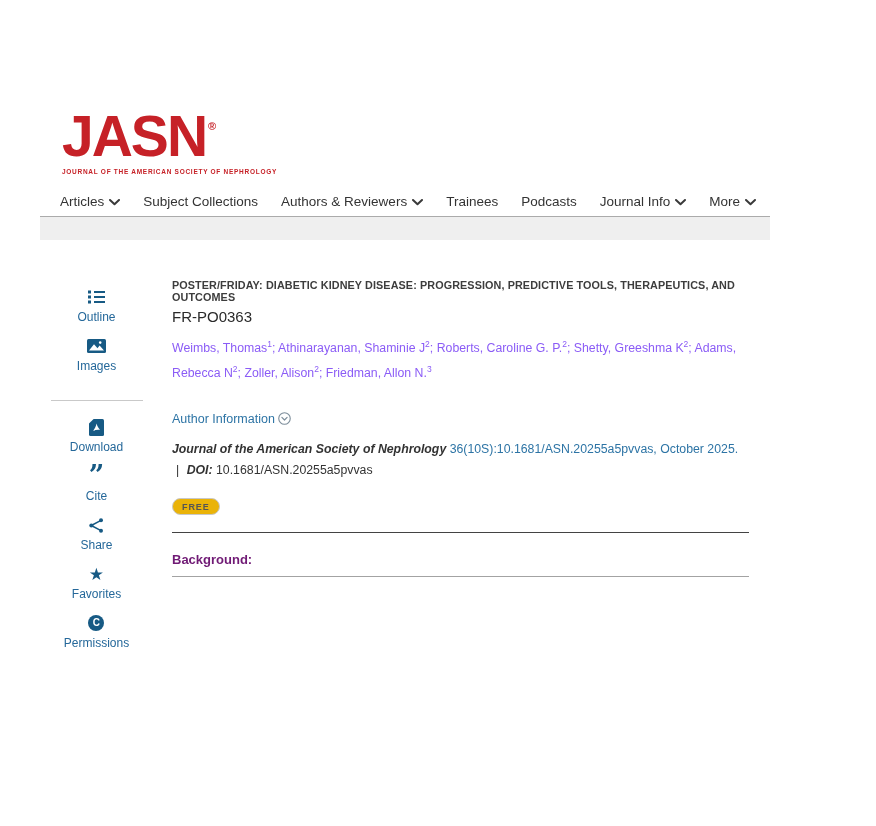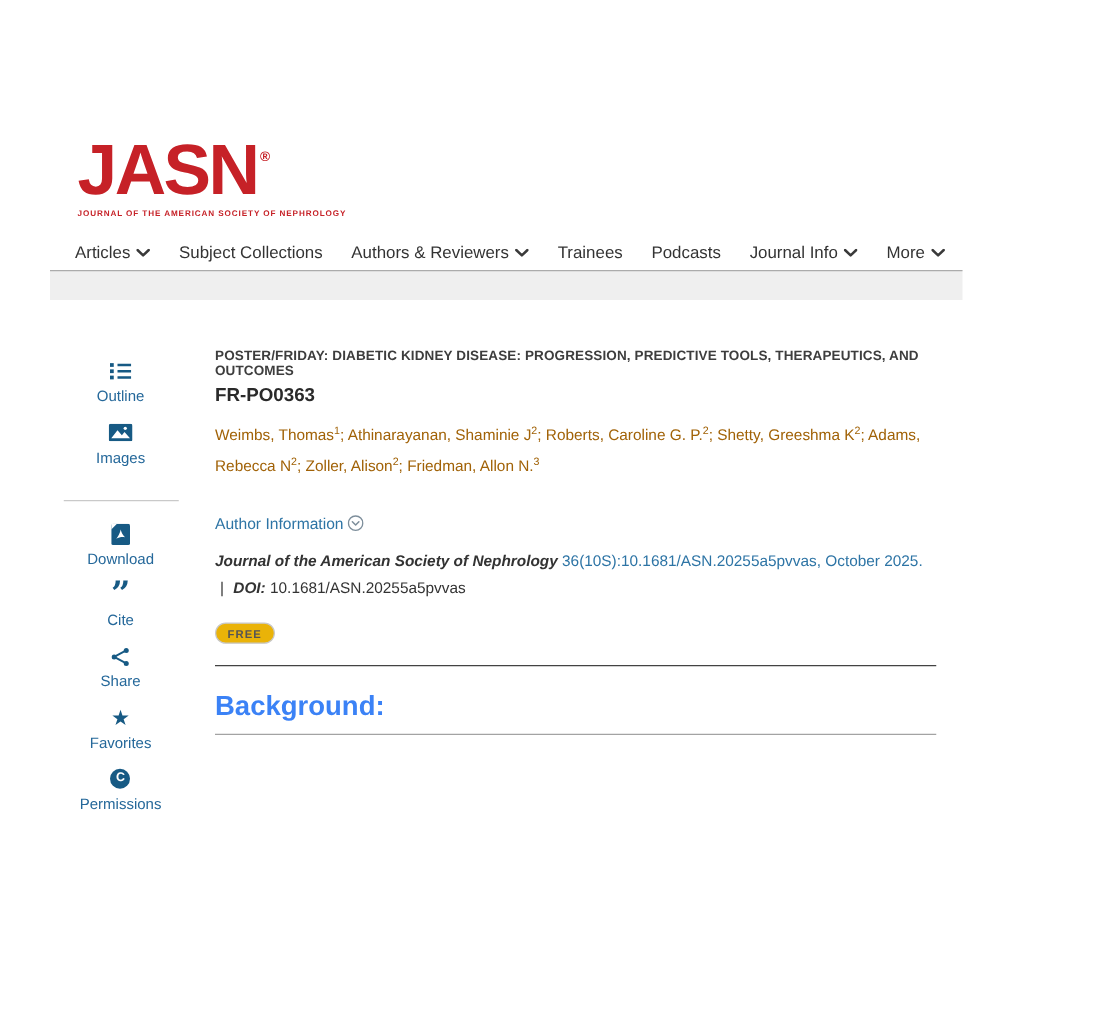--- a/index.html
+++ b/index.html
@@ -24,33 +24,33 @@
   .side-icon{height:18px;display:flex;align-items:center;justify-content:center;color:#175a84;}
   .side-label{font-size:12px;color:#25689a;margin-top:3px;}
   .side-divider{width:92px;border-top:1px solid #c9c9c9;margin:14px 0 17px 0;align-self:center;}
   .quote-glyph{font-size:27px;font-weight:700;line-height:14px;color:#175a84;font-family:"DejaVu Serif","Liberation Serif",serif;}
   .star-glyph{font-size:17px;line-height:17px;color:#175a84;}
   .copyright-circle{width:16px;height:16px;border-radius:50%;background:#175a84;color:#fff;font-size:10px;font-weight:700;line-height:16px;text-align:center;}
   
   .content{position:absolute;left:172px;top:279px;width:577px;}
   .category{font-size:10.8px;font-weight:700;color:#3d3d3d;letter-spacing:0.1px;}
   .title{font-size:21px;font-weight:700;color:#2a2a2a;line-height:29px;margin-top:10px;letter-spacing:-0.1px;}
-  .article-id{font-size:15px;font-weight:700;color:#2a2a2a;margin-top:5px;}
-  .authors{font-size:12.3px;color:#a16207;line-height:21px;margin-top:9px;}
+  .article-id{font-size:15px;font-weight:400;color:#2a2a2a;margin-top:5px;}
+  .authors{font-size:12.3px;color:#8b5cf6;line-height:21px;margin-top:9px;}
   .authors sup{font-size:8.5px;}
   .author-info{margin-top:25px;font-size:12.5px;color:#2d74a5;display:flex;align-items:center;gap:3px;cursor:pointer;width:fit-content;}
   .citation{font-size:12.3px;color:#333;line-height:21px;margin-top:11px;}
   .cit-journal{font-weight:700;font-style:italic;color:#333;}
   .cit-ref{color:#2d74a5;cursor:pointer;}
   .cit-sep{padding:0 4px;color:#333;}
   .cit-doi-label{font-weight:700;font-style:italic;color:#333;}
   .cit-doi{color:#333;}
   .badge{display:inline-block;margin-top:17px;border:1px solid #c8c8c8;border-radius:10px;padding:3px 9px 2px 9px;font-size:9px;font-weight:700;letter-spacing:0.9px;color:#555;background:#eab308;}
   .rule-dark{border:none;border-top:1.5px solid #434343;margin:17px 0 0 0;}
-  .section-heading{font-size:22px;font-weight:700;color:#3b82f6;margin-top:19px;}
+  .section-heading{font-size:13px;font-weight:700;color:#701a75;margin-top:19px;}
   .rule-light{border:none;border-top:1px solid #a3a3a3;margin:9px 0 0 0;}
 </style>
 </head>
 <body>
 
 <div class="logo-block">
   <div>
     <span class="logo-text">JASN</span><span class="logo-reg">®</span>
   </div>
   <div class="logo-tagline">JOURNAL OF THE AMERICAN SOCIETY OF NEPHROLOGY</div>

